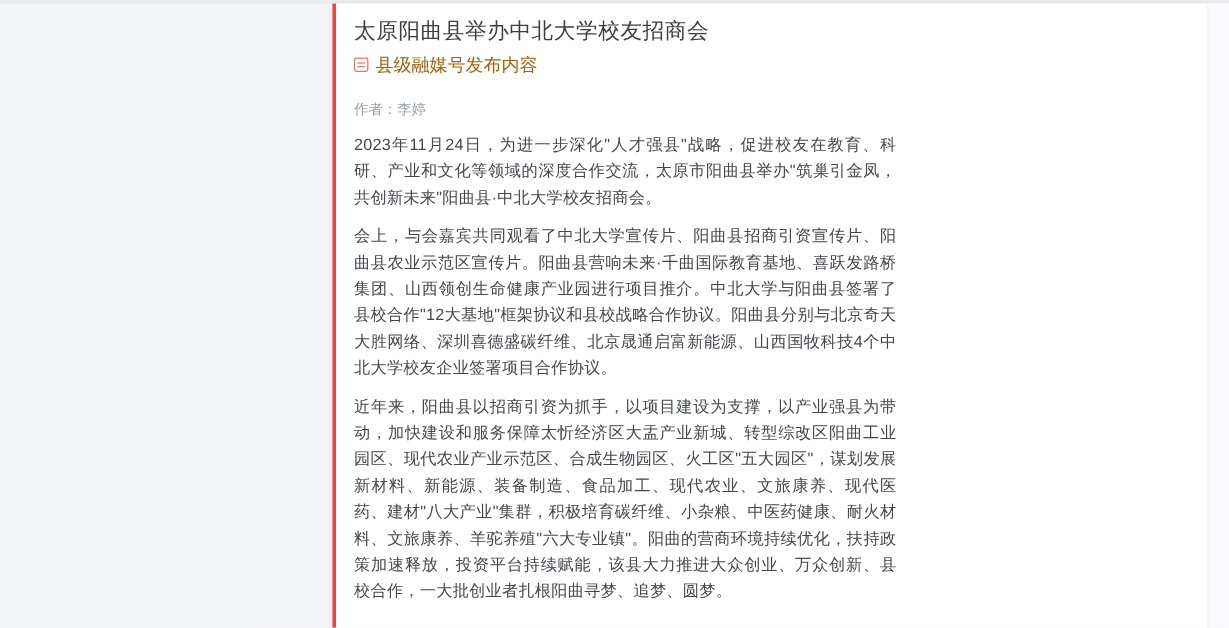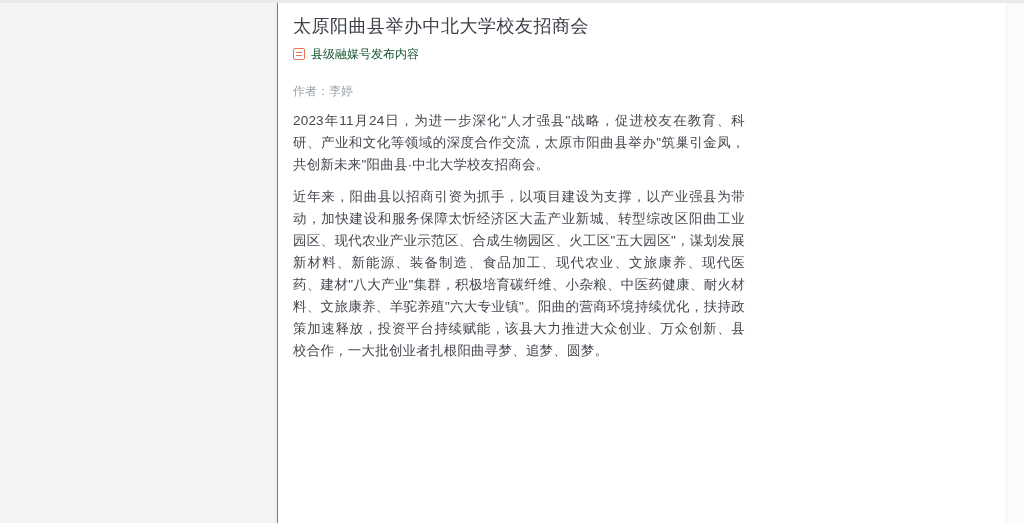--- a/index.html
+++ b/index.html
@@ -11,21 +11,21 @@
   }
   .top-strip {
     position: absolute; left: 0; top: 0;
     width: 1024px; height: 3px;
     background: #e9ebed;
   }
   .article-card {
     position: absolute;
     left: 277px; top: 3px; right: 0; bottom: 0;
     background: #ffffff;
-    border-left: 1px solid #ef4444;
+    border-left: 3px solid #ef4444;
     box-shadow: -2px 0 4px rgba(0,0,0,0.03);
   }
   .right-strip {
     position: absolute; right: 0; top: 0; bottom: 0;
     width: 18px;
     background: #fafbfd;
     border-left: 1px solid #f0f2f5;
   }
   .content-col {
     position: relative;
@@ -56,22 +56,22 @@
   }
   .badge-icon::before {
     content: "";
     position: absolute;
     left: 2px; top: 3px;
     width: 6px; height: 1px;
     background: #ee7352;
     box-shadow: 0 3px 0 #ee7352;
   }
   .badge-label {
-    font-size: 12px;
-    color: #14532d;
+    font-size: 15px;
+    color: #a16207;
   }
   .publisher-row {
     margin-top: 18px;
     display: flex;
     align-items: flex-start;
     height: 27px;
   }
   .avatar {
     width: 26px; height: 26px;
     border-radius: 50%;
@@ -139,17 +139,18 @@
     <div class="badge-row">
       <span class="badge-icon"></span>
       <span class="badge-label">县级融媒号发布内容</span>
     </div>
 
 
     <div class="author-line">作者：李婷</div>
 
     <div class="article-body">
       <p>2023年11月24日，为进一步深化"人才强县"战略，促进校友在教育、科研、产业和文化等领域的深度合作交流，太原市阳曲县举办"筑巢引金凤，共创新未来"阳曲县·中北大学校友招商会。</p>
+      <p>会上，与会嘉宾共同观看了中北大学宣传片、阳曲县招商引资宣传片、阳曲县农业示范区宣传片。阳曲县营响未来·千曲国际教育基地、喜跃发路桥集团、山西领创生命健康产业园进行项目推介。中北大学与阳曲县签署了县校合作"12大基地"框架协议和县校战略合作协议。阳曲县分别与北京奇天大胜网络、深圳喜德盛碳纤维、北京晟通启富新能源、山西国牧科技4个中北大学校友企业签署项目合作协议。</p>
       <p>近年来，阳曲县以招商引资为抓手，以项目建设为支撑，以产业强县为带动，加快建设和服务保障太忻经济区大盂产业新城、转型综改区阳曲工业园区、现代农业产业示范区、合成生物园区、火工区"五大园区"，谋划发展新材料、新能源、装备制造、食品加工、现代农业、文旅康养、现代医药、建材"八大产业"集群，积极培育碳纤维、小杂粮、中医药健康、耐火材料、文旅康养、羊驼养殖"六大专业镇"。阳曲的营商环境持续优化，扶持政策加速释放，投资平台持续赋能，该县大力推进大众创业、万众创新、县校合作，一大批创业者扎根阳曲寻梦、追梦、圆梦。</p>
     </div>
 
   </div>
 </div>
 
 </body></html>

